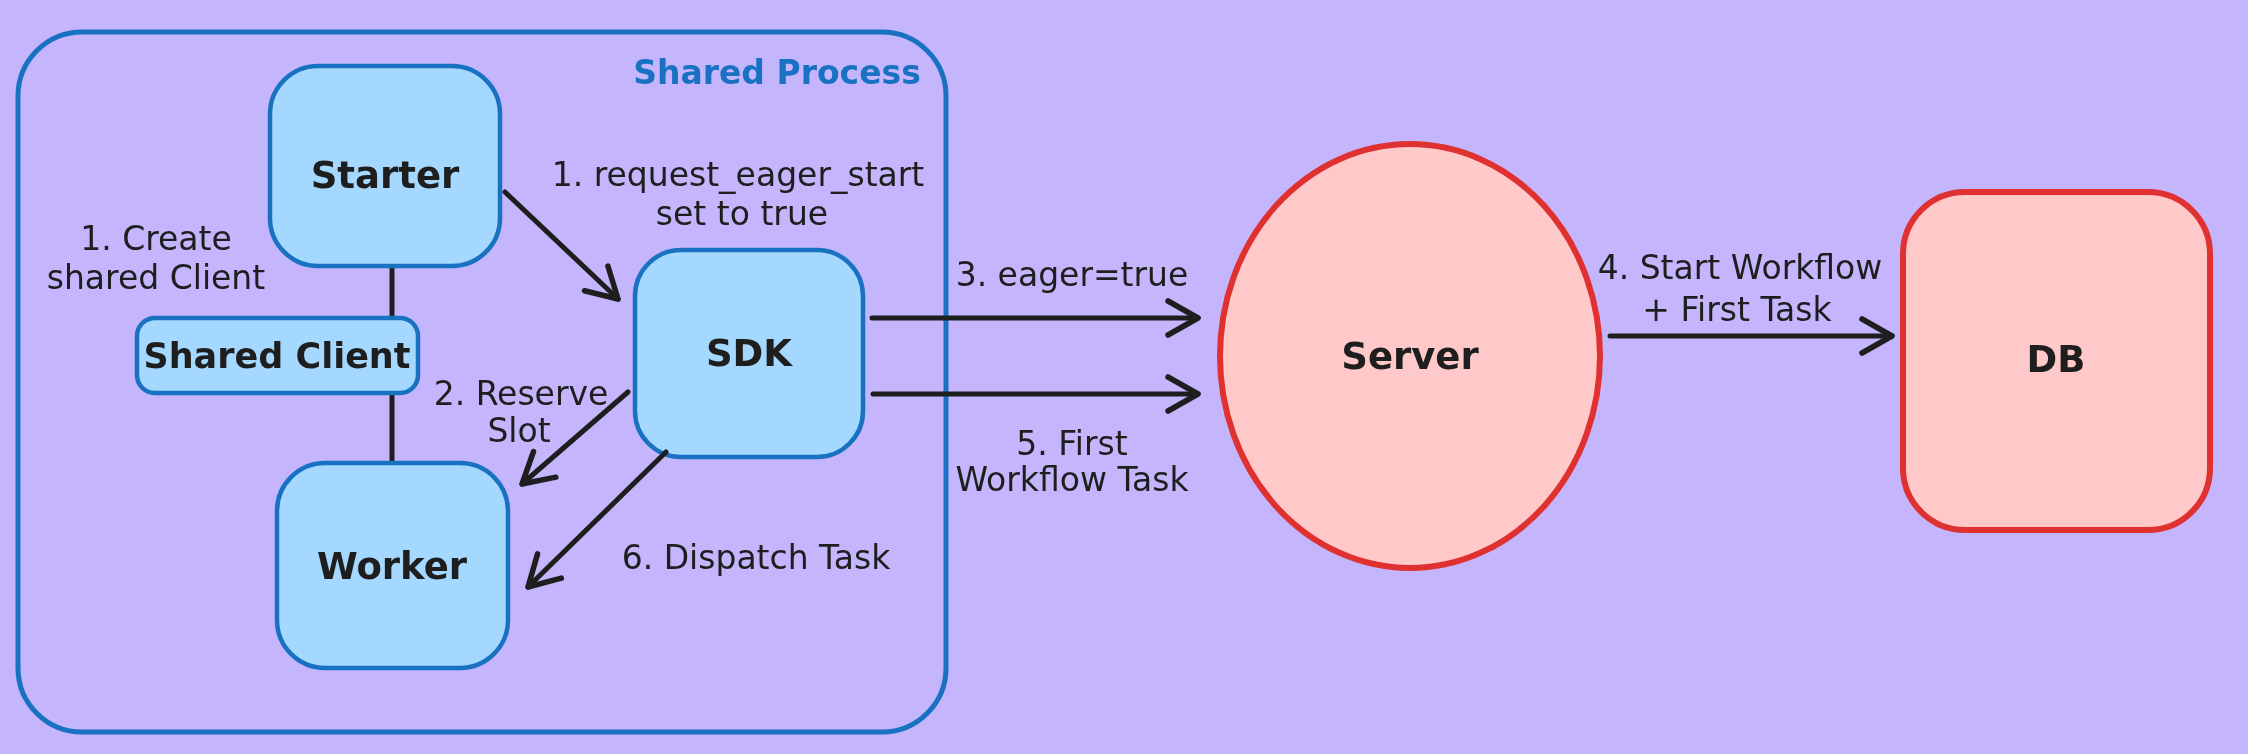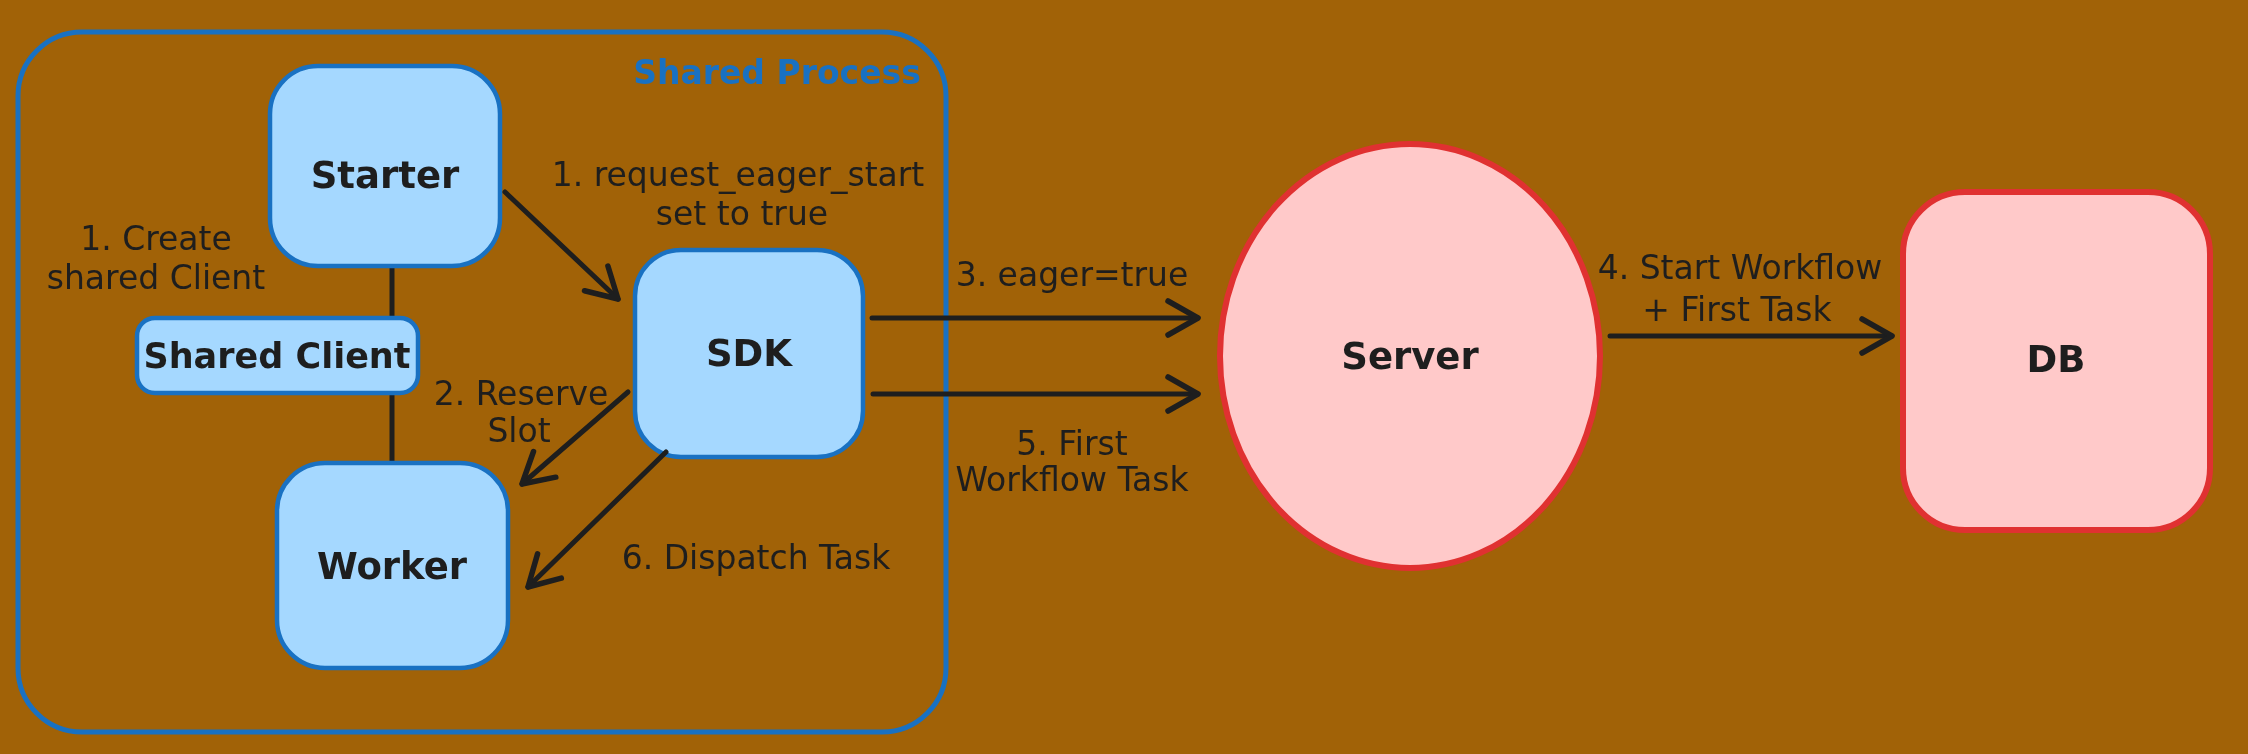--- a/index.html
+++ b/index.html
@@ -1,16 +1,16 @@
 <!DOCTYPE html>
 <html><head>
 <meta charset="utf-8">
 <style>
   html,body{margin:0;padding:0;background:#ffffff;}
-  .canvas{position:relative;width:2248px;height:754px;background:#a16207;overflow:hidden;
+  .canvas{position:relative;width:2248px;height:754px;background:#c4b5fd;overflow:hidden;
           font-family:"DejaVu Sans",sans-serif;}
   svg text{font-family:"DejaVu Sans",sans-serif;fill:#1e1e1e;}
   .node-label{font-size:37px;font-weight:600;}
   .small-node-label{font-size:35px;font-weight:600;}
   .annot{font-size:33px;font-weight:500;}
   .container-label{font-size:33px;font-weight:600;fill:#1971c2;}
   .blue-box{fill:#a5d8ff;stroke:#1971c2;stroke-width:4.5;}
   .red-shape{fill:#ffc9c9;stroke:#e03131;stroke-width:6;}
   .frame{fill:none;stroke:#1971c2;stroke-width:5;}
   .wire{stroke:#1e1e1e;stroke-width:5;fill:none;stroke-linecap:round;}

